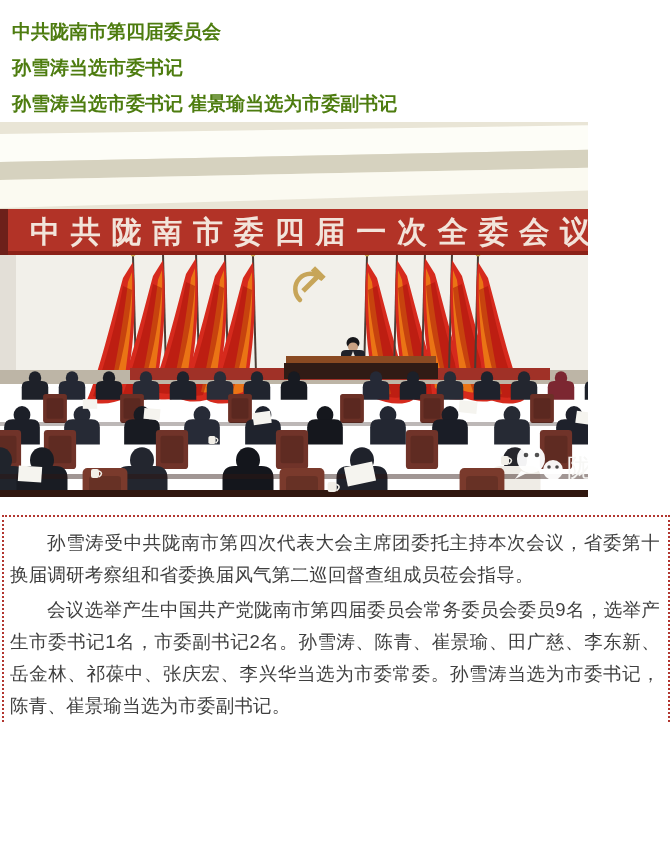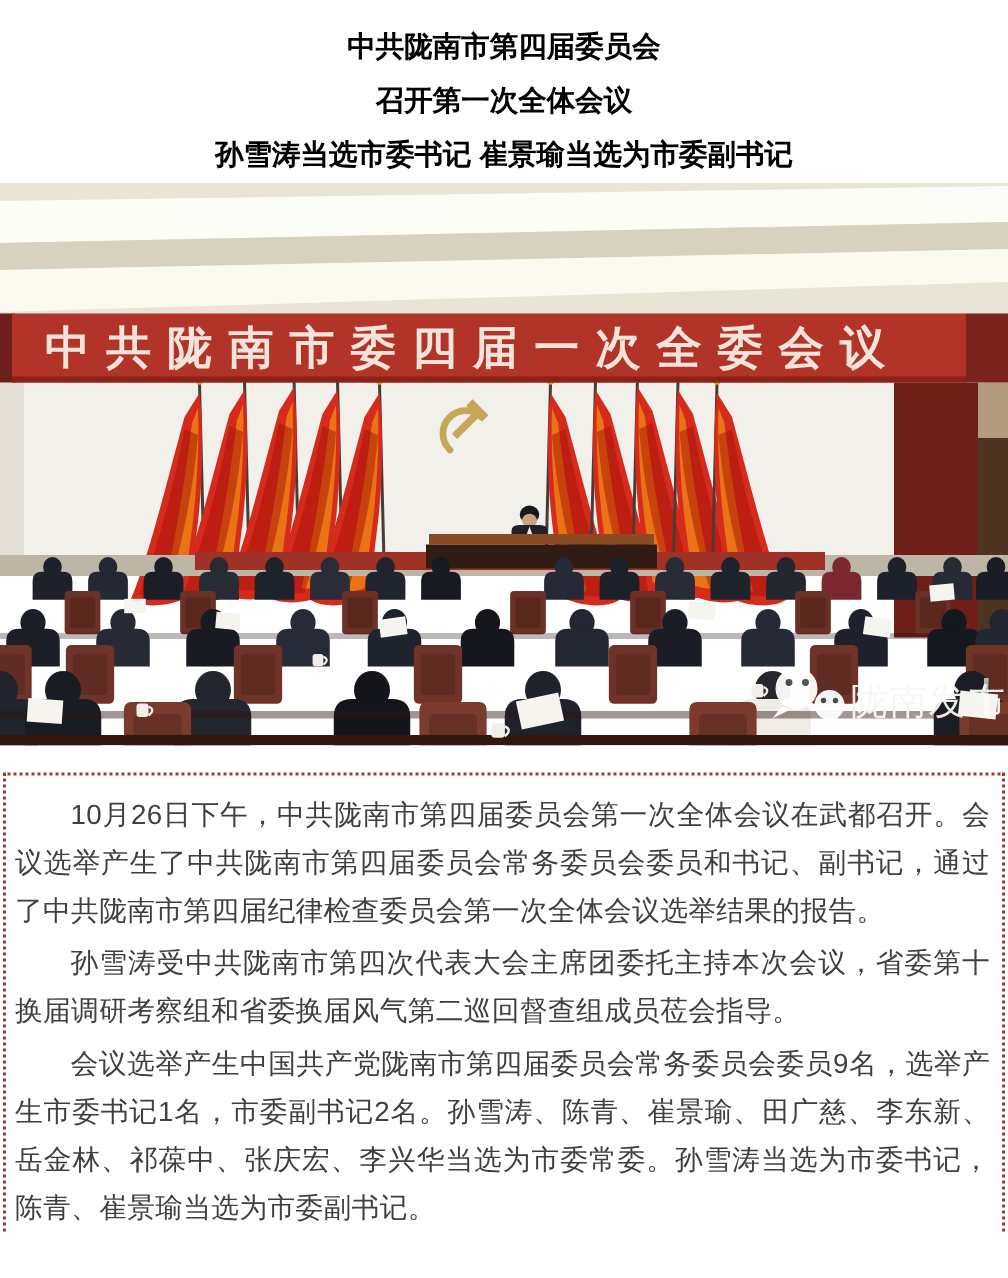--- a/index.html
+++ b/index.html
@@ -3,49 +3,49 @@
 <meta charset="utf-8">
 <style>
   html,body{margin:0;padding:0;}
   body{
     width:672px;height:852px;overflow:hidden;background:#ffffff;
     font-family:"Liberation Sans","DejaVu Sans",sans-serif;
     -webkit-font-smoothing:antialiased;
   }
   .headline{
     padding:14px 12px 0 12px;
-    text-align:center;
+    text-align:left;
     font-weight:bold;
     font-size:19px;
     line-height:36px;
-    color:#000000;
+    color:#4d7c0f;
   }
   .headline .hl-line{white-space:nowrap;}
-  figure.photo{margin:0;width:672px;height:375px;overflow:hidden;text-align:center;}
+  figure.photo{margin:0;width:588px;height:375px;overflow:hidden;text-align:center;}
   figure.photo svg{display:block;}
   .body-box{
     margin:18px 2px 0 2px;
     border:2px dotted #b23630;
     border-bottom:none;
     padding:10px 8px 0 6px;
     font-size:18.5px;
     line-height:32px;
     color:#3f3f3f;
     text-align:justify;
     letter-spacing:0.2px;
   }
   .body-box p{margin:0;text-indent:2em;}
   .body-box p + p{margin-top:3px;}
 </style>
 </head>
 <body>
 
 <div class="headline">
   <div class="hl-line">中共陇南市第四届委员会</div>
-  <div class="hl-line">召开第一次全体会议</div>
+  <div class="hl-line">孙雪涛当选市委书记</div>
   <div class="hl-line">孙雪涛当选市委书记 崔景瑜当选为市委副书记</div>
 </div>
 
 <figure class="photo">
 <svg width="672" height="375" viewBox="0 0 672 375" xmlns="http://www.w3.org/2000/svg">
   <defs>
     <g id="flagL">
       <line x1="0" y1="0" x2="3" y2="118" stroke="#4a3c34" stroke-width="2"></line>
       <path d="M0,6 C3,34 2,70 -2,100 L-7,142 C-20,148 -36,150 -46,144 C-34,116 -22,66 -10,22 Z" fill="#d62a1d"></path>
       <path d="M-1,16 C0,44 -2,76 -6,104 L-10,136 C-15,138 -20,139 -24,138 C-16,104 -9,60 -5,26 Z" fill="#ef8714" opacity="0.8"></path>
@@ -240,16 +240,15 @@
       <circle cx="549" cy="345" r="1.8" fill="#4a4a4a"></circle>
       <circle cx="557" cy="345" r="1.8" fill="#4a4a4a"></circle>
     </g>
     <text x="567" y="354" font-size="25" fill="#f7f7f5" letter-spacing="1">陇南发布</text>
     <rect x="656" y="330" width="3" height="26" fill="#ffffff" opacity="0.7"></rect>
   </g>
 </svg>
 </figure>
 
 <section class="body-box">
-  <p>10月26日下午，中共陇南市第四届委员会第一次全体会议在武都召开。会议选举产生了中共陇南市第四届委员会常务委员会委员和书记、副书记，通过了中共陇南市第四届纪律检查委员会第一次全体会议选举结果的报告。</p>
   <p>孙雪涛受中共陇南市第四次代表大会主席团委托主持本次会议，省委第十换届调研考察组和省委换届风气第二巡回督查组成员莅会指导。</p>
   <p>会议选举产生中国共产党陇南市第四届委员会常务委员会委员9名，选举产生市委书记1名，市委副书记2名。孙雪涛、陈青、崔景瑜、田广慈、李东新、岳金林、祁葆中、张庆宏、李兴华当选为市委常委。孙雪涛当选为市委书记，陈青、崔景瑜当选为市委副书记。</p>
 </section>
 
 </body></html>

